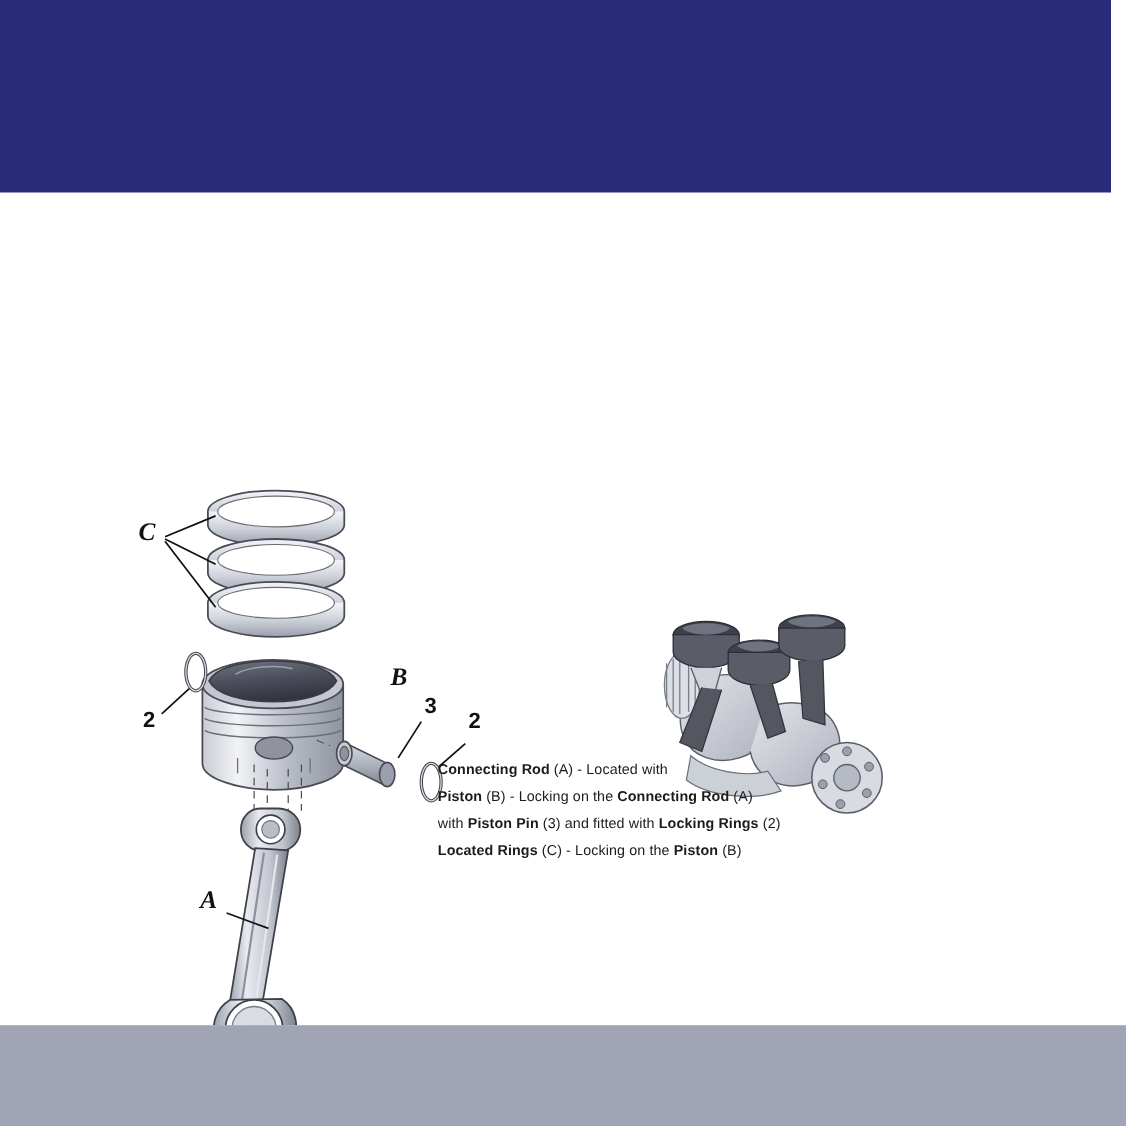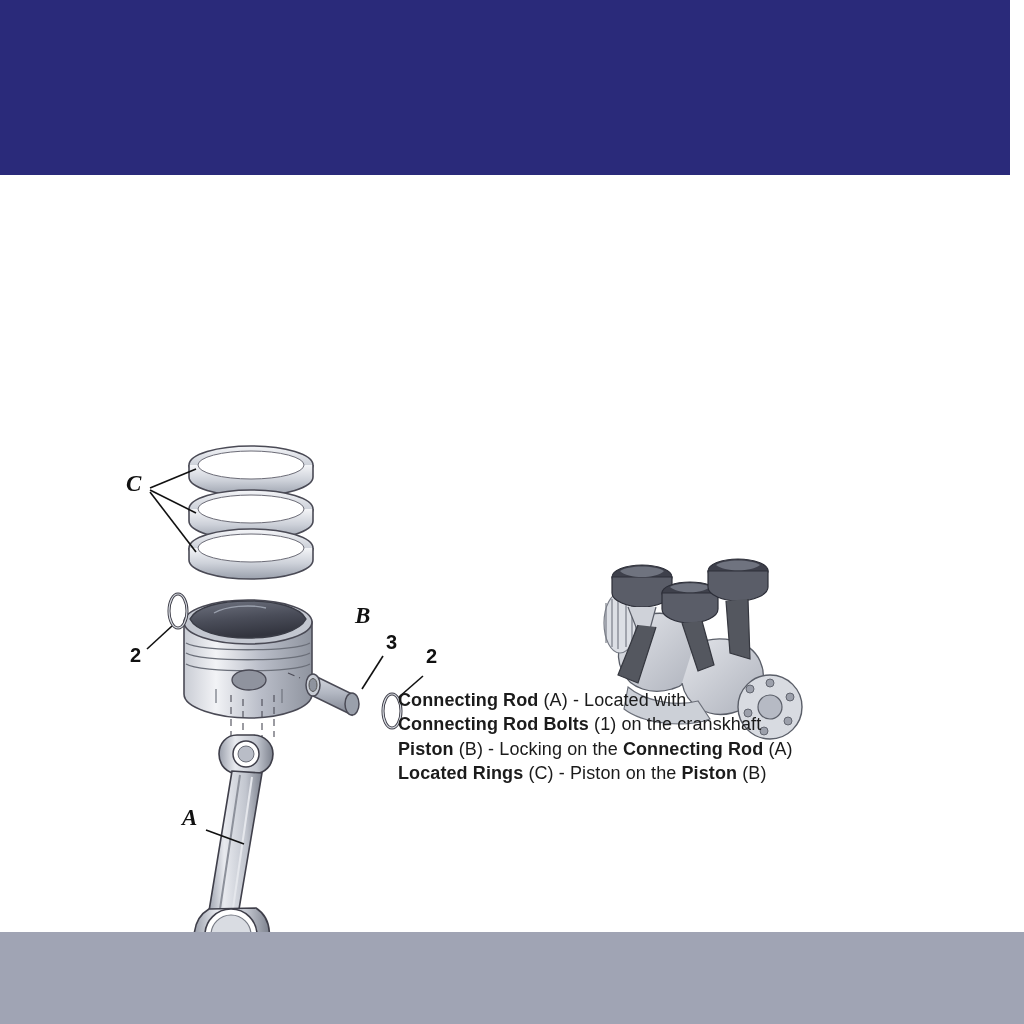--- a/index.html
+++ b/index.html
@@ -41,21 +41,21 @@
     top: 175px;
     width: 1024px;
     height: 757px;
   }
   
   .caption {
     position: absolute;
     left: 398px;
     top: 513px;
     width: 520px;
-    font-size: 18px;
+    font-size: 13px;
     line-height: 24.3px;
     color: #1b1b1b;
     letter-spacing: 0.1px;
   }
   .caption .b { font-weight: bold; }
   .caption-line { white-space: nowrap; }
 
   
   .diagram {
     position: absolute;
@@ -276,21 +276,21 @@
       <div class="lbl" style="left:355px; top:428px;">B</div>
       <div class="lbl" style="left:182px; top:630px;">A</div>
       <div class="lbl num" style="left:130px; top:469px;">2</div>
       <div class="lbl num" style="left:386px; top:456px;">3</div>
       <div class="lbl num" style="left:426px; top:470px;">2</div>
       <div class="lbl num" style="left:165px; top:803px;">1</div>
     </div>
 
     <div class="caption" id="caption">
         <div class="caption-line"><span class="b">Connecting Rod</span><span> (A) - Located with</span></div>
-        <div class="caption-line"><span class="b">Connecting Rod Bolts</span><span> (1) on the cranskhaft</span></div>
         <div class="caption-line"><span class="b">Piston</span><span> (B) - Locking on the </span><span class="b">Connecting Rod</span><span> (A)</span></div>
-        <div class="caption-line"><span class="b">Located Rings</span><span> (C) - Piston on the </span><span class="b">Piston</span><span> (B)</span></div>
+        <div class="caption-line"><span>with </span><span class="b">Piston Pin</span><span> (3) and fitted with </span><span class="b">Locking Rings</span><span> (2)</span></div>
+        <div class="caption-line"><span class="b">Located Rings</span><span> (C) - Locking on the </span><span class="b">Piston</span><span> (B)</span></div>
       </div>
 
   </div>
 
   <div class="band-bottom"></div>
 </div>
 
 </body></html>

